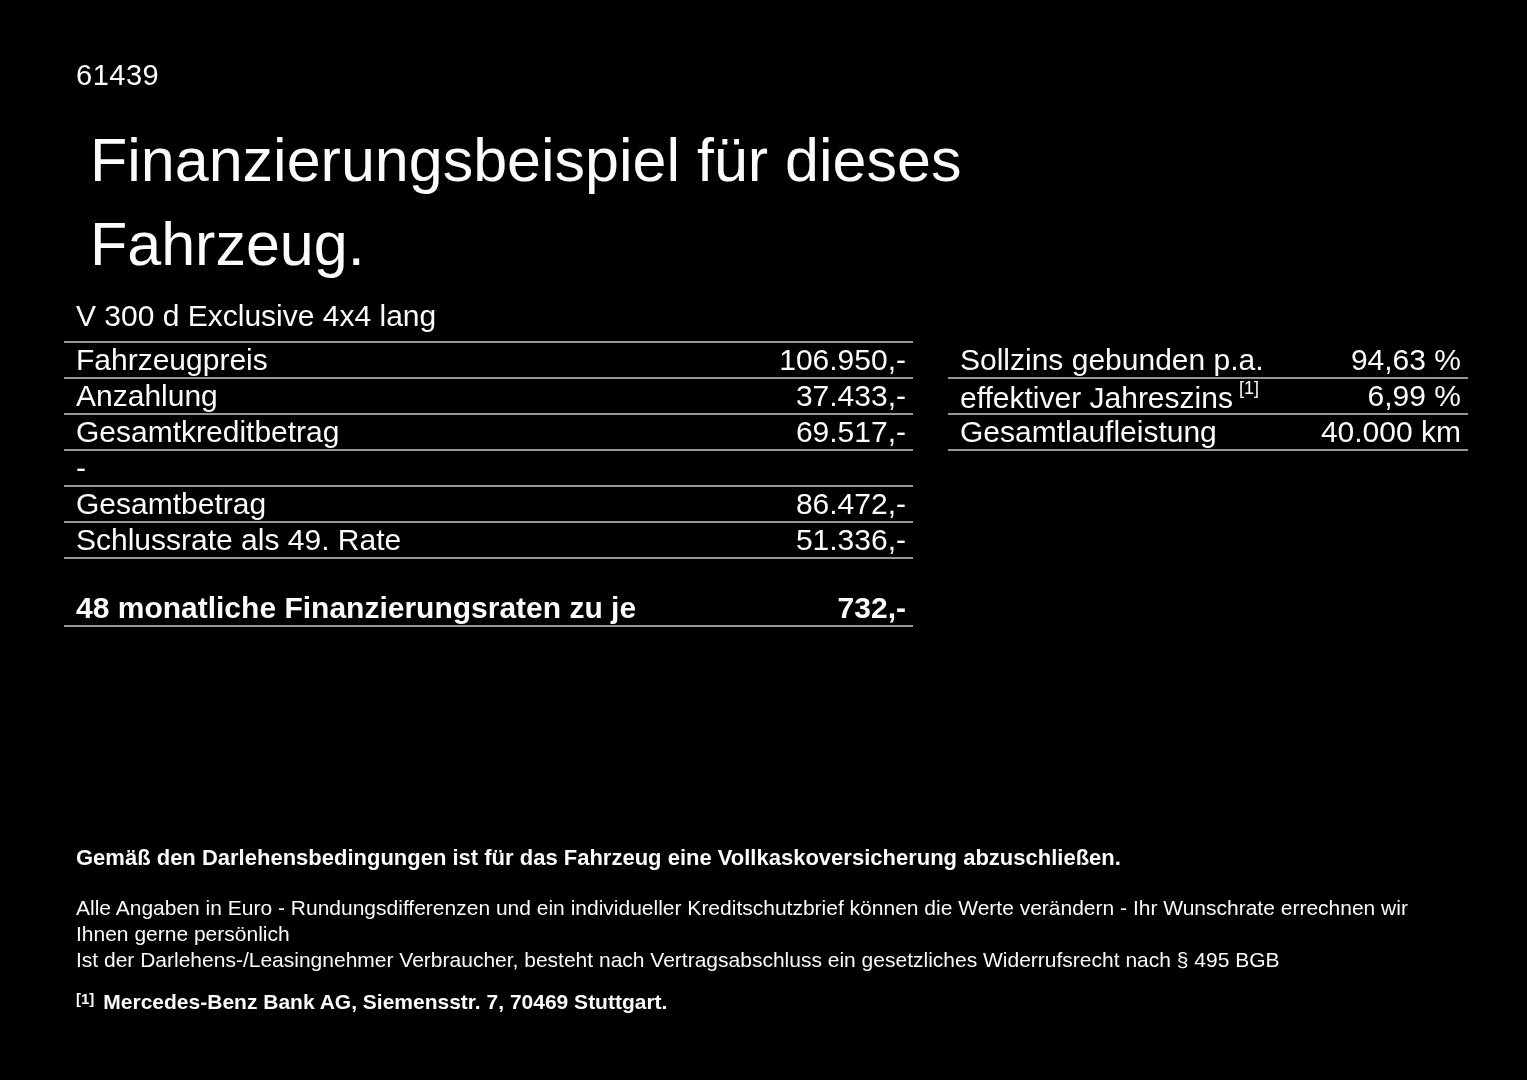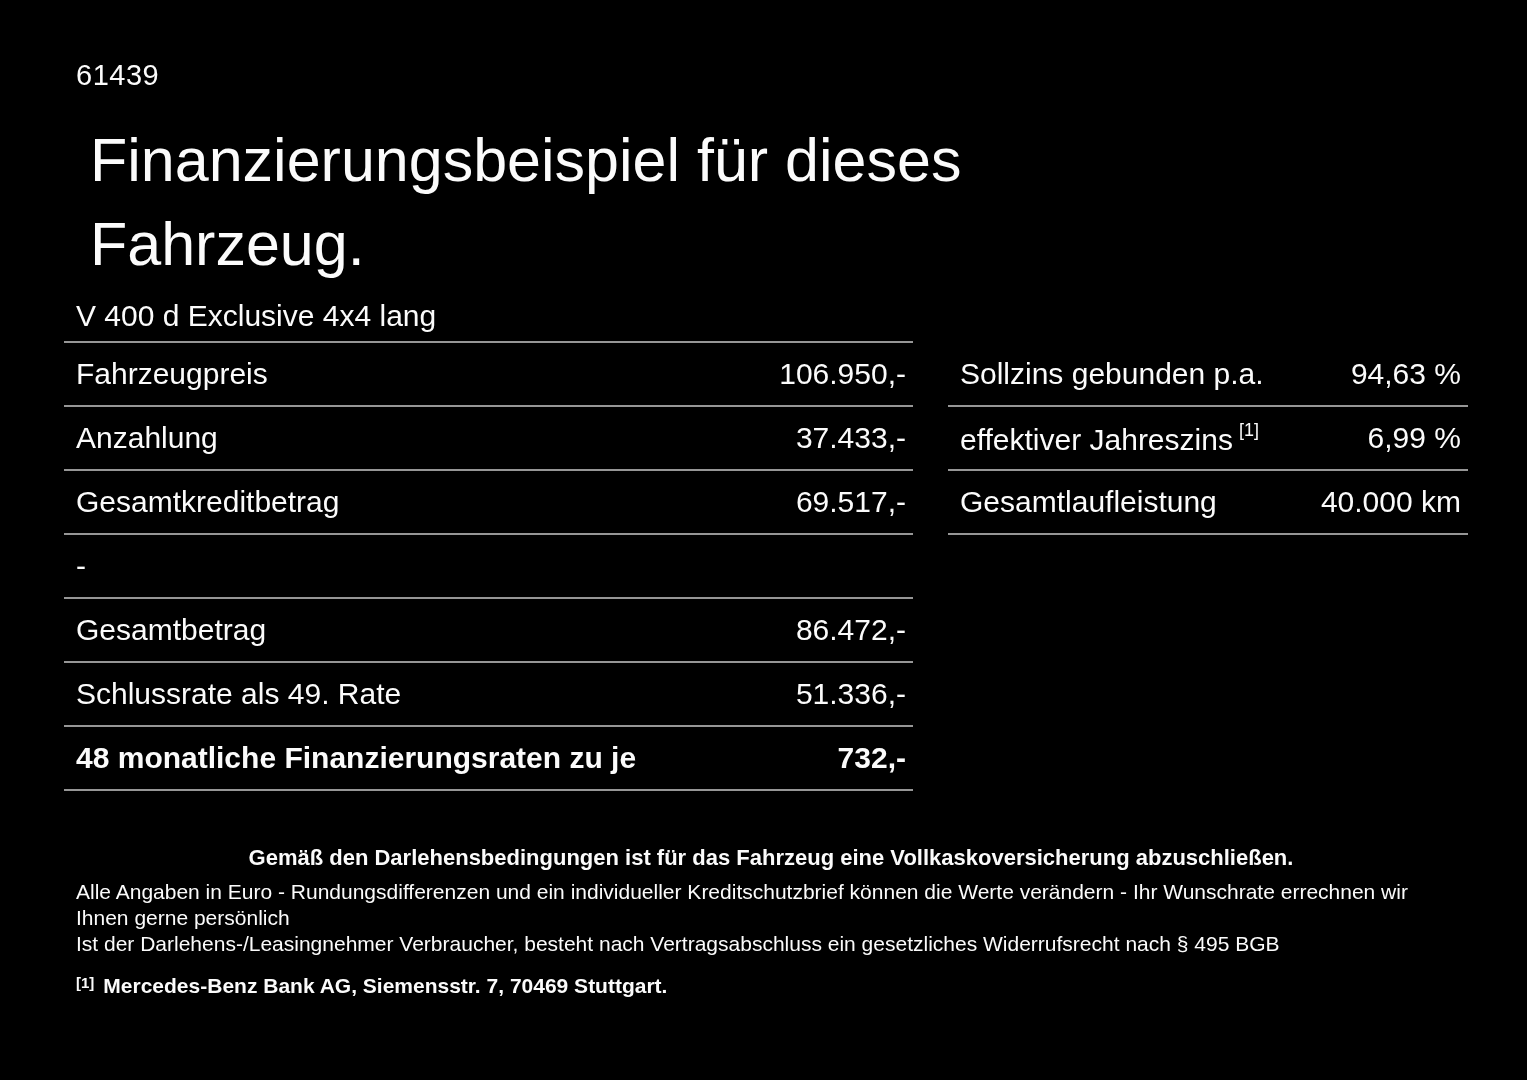--- a/index.html
+++ b/index.html
@@ -42,25 +42,25 @@
   }
 
   .fin-table {
     position: absolute;
     font-size: 30px;
   }
   .fin-table .row {
     display: flex;
     justify-content: space-between;
     align-items: center;
-    height: 64px;
+    height: 36px;
     border-bottom: 2px solid #969696;
     padding: 0 7px 0 12px;
   }
-  .fin-table .row.bold { font-weight: bold; }
+  .fin-table .row.bold { font-weight: bold; margin-top: 32px; }
   .fin-table .label { white-space: nowrap; }
   .fin-table .value { white-space: nowrap; text-align: right; }
   .fin-table .label sup {
     font-size: 18px;
     vertical-align: 14px;
     margin-left: 6px;
   }
 
   #finance-table {
     left: 64px;
@@ -83,41 +83,40 @@
     width: 1390px;
   }
   .footer p {
     margin: 0;
     font-size: 21px;
     line-height: 26px;
   }
   .footer .insurance-note {
     font-size: 22px;
     font-weight: bold;
-    margin-bottom: 8px;
-    text-align: center;
+    margin-bottom: 24px;
   }
   .footer .footnote {
     margin-top: 13px;
     font-weight: bold;
   }
   .footer .footnote sup {
     font-size: 15px;
     vertical-align: 5px;
     margin-right: 9px;
   }
 </style>
 </head>
 <body>
 
 <div class="doc-number">61439</div>
 
 <h1 class="page-title">Finanzierungsbeispiel für dieses Fahrzeug.</h1>
 
-<div class="vehicle-model">V 400 d Exclusive 4x4 lang</div>
+<div class="vehicle-model">V 300 d Exclusive 4x4 lang</div>
 
 <div class="fin-table" id="finance-table">
     <div class="row">
       <span class="label">Fahrzeugpreis</span>
       <span class="value">106.950,-</span>
     </div>
     <div class="row">
       <span class="label">Anzahlung</span>
       <span class="value">37.433,-</span>
     </div>

